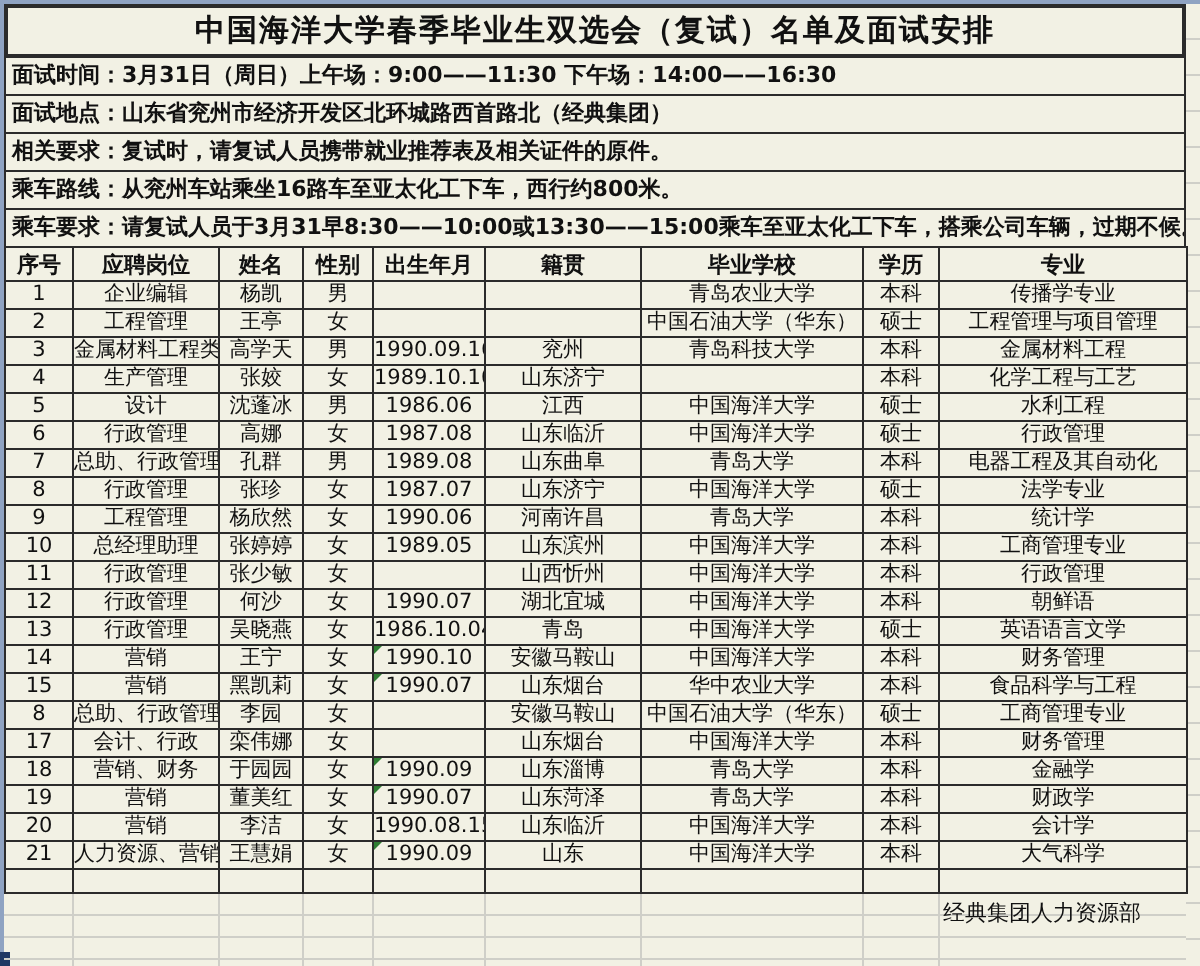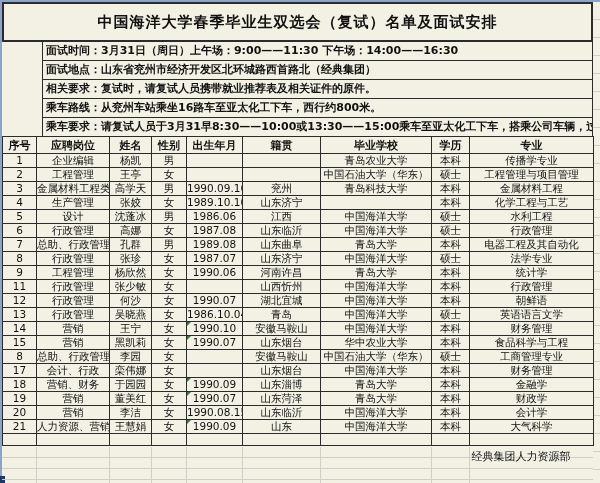--- a/index.html
+++ b/index.html
@@ -27,31 +27,30 @@
     background-image:repeating-linear-gradient(to bottom,transparent 0,transparent 10px,var(--grid) 10px,var(--grid) 11px);
   }
   .below-grid span{position:absolute;top:0;width:1px;height:100%;background:var(--grid)}
   .right-grid{
     position:absolute;left:593px;top:2px;width:7px;height:481px;
     background-image:repeating-linear-gradient(to bottom,transparent 0,transparent 17px,var(--grid) 17px,var(--grid) 18px);
   }
   
   .doc{position:absolute;left:2px;top:2px;width:591px}
   .title{
-    box-sizing:border-box;height:40px;border:2px solid var(--border);
+    box-sizing:border-box;height:27px;border:2px solid var(--border);
     display:flex;align-items:center;justify-content:center;
     font-size:15px;font-weight:bold;letter-spacing:1px;background:var(--background);
   }
   .info-row{
     box-sizing:border-box;height:20px;margin-top:-1px;
     border:1px solid var(--border);
     display:flex;align-items:flex-end;padding:0 2px 2px 3px;
     font-size:11px;font-weight:600;white-space:nowrap;overflow:hidden;
     background:var(--background);
-    margin-left:40px;
   }
   table.roster{
     width:591px;margin-top:-1px;border-collapse:collapse;table-layout:fixed;
     background:var(--background);
   }
   table.roster th,table.roster td{
     border:1px solid var(--border);padding:0;text-align:center;
     white-space:nowrap;overflow:hidden;
   }
   table.roster th{height:16px;font-size:11px;font-weight:bold}
@@ -212,20 +211,31 @@
           <td>工程管理</td>
           <td>杨欣然</td>
           <td>女</td>
           <td>1990.06</td>
           <td>河南许昌</td>
           <td>青岛大学</td>
           <td>本科</td>
           <td>统计学</td>
         </tr>
         <tr>
+          <td>10</td>
+          <td>总经理助理</td>
+          <td>张婷婷</td>
+          <td>女</td>
+          <td>1989.05</td>
+          <td>山东滨州</td>
+          <td>中国海洋大学</td>
+          <td>本科</td>
+          <td>工商管理专业</td>
+        </tr>
+        <tr>
           <td>11</td>
           <td>行政管理</td>
           <td>张少敏</td>
           <td>女</td>
           <td></td>
           <td>山西忻州</td>
           <td>中国海洋大学</td>
           <td>本科</td>
           <td>行政管理</td>
         </tr>

